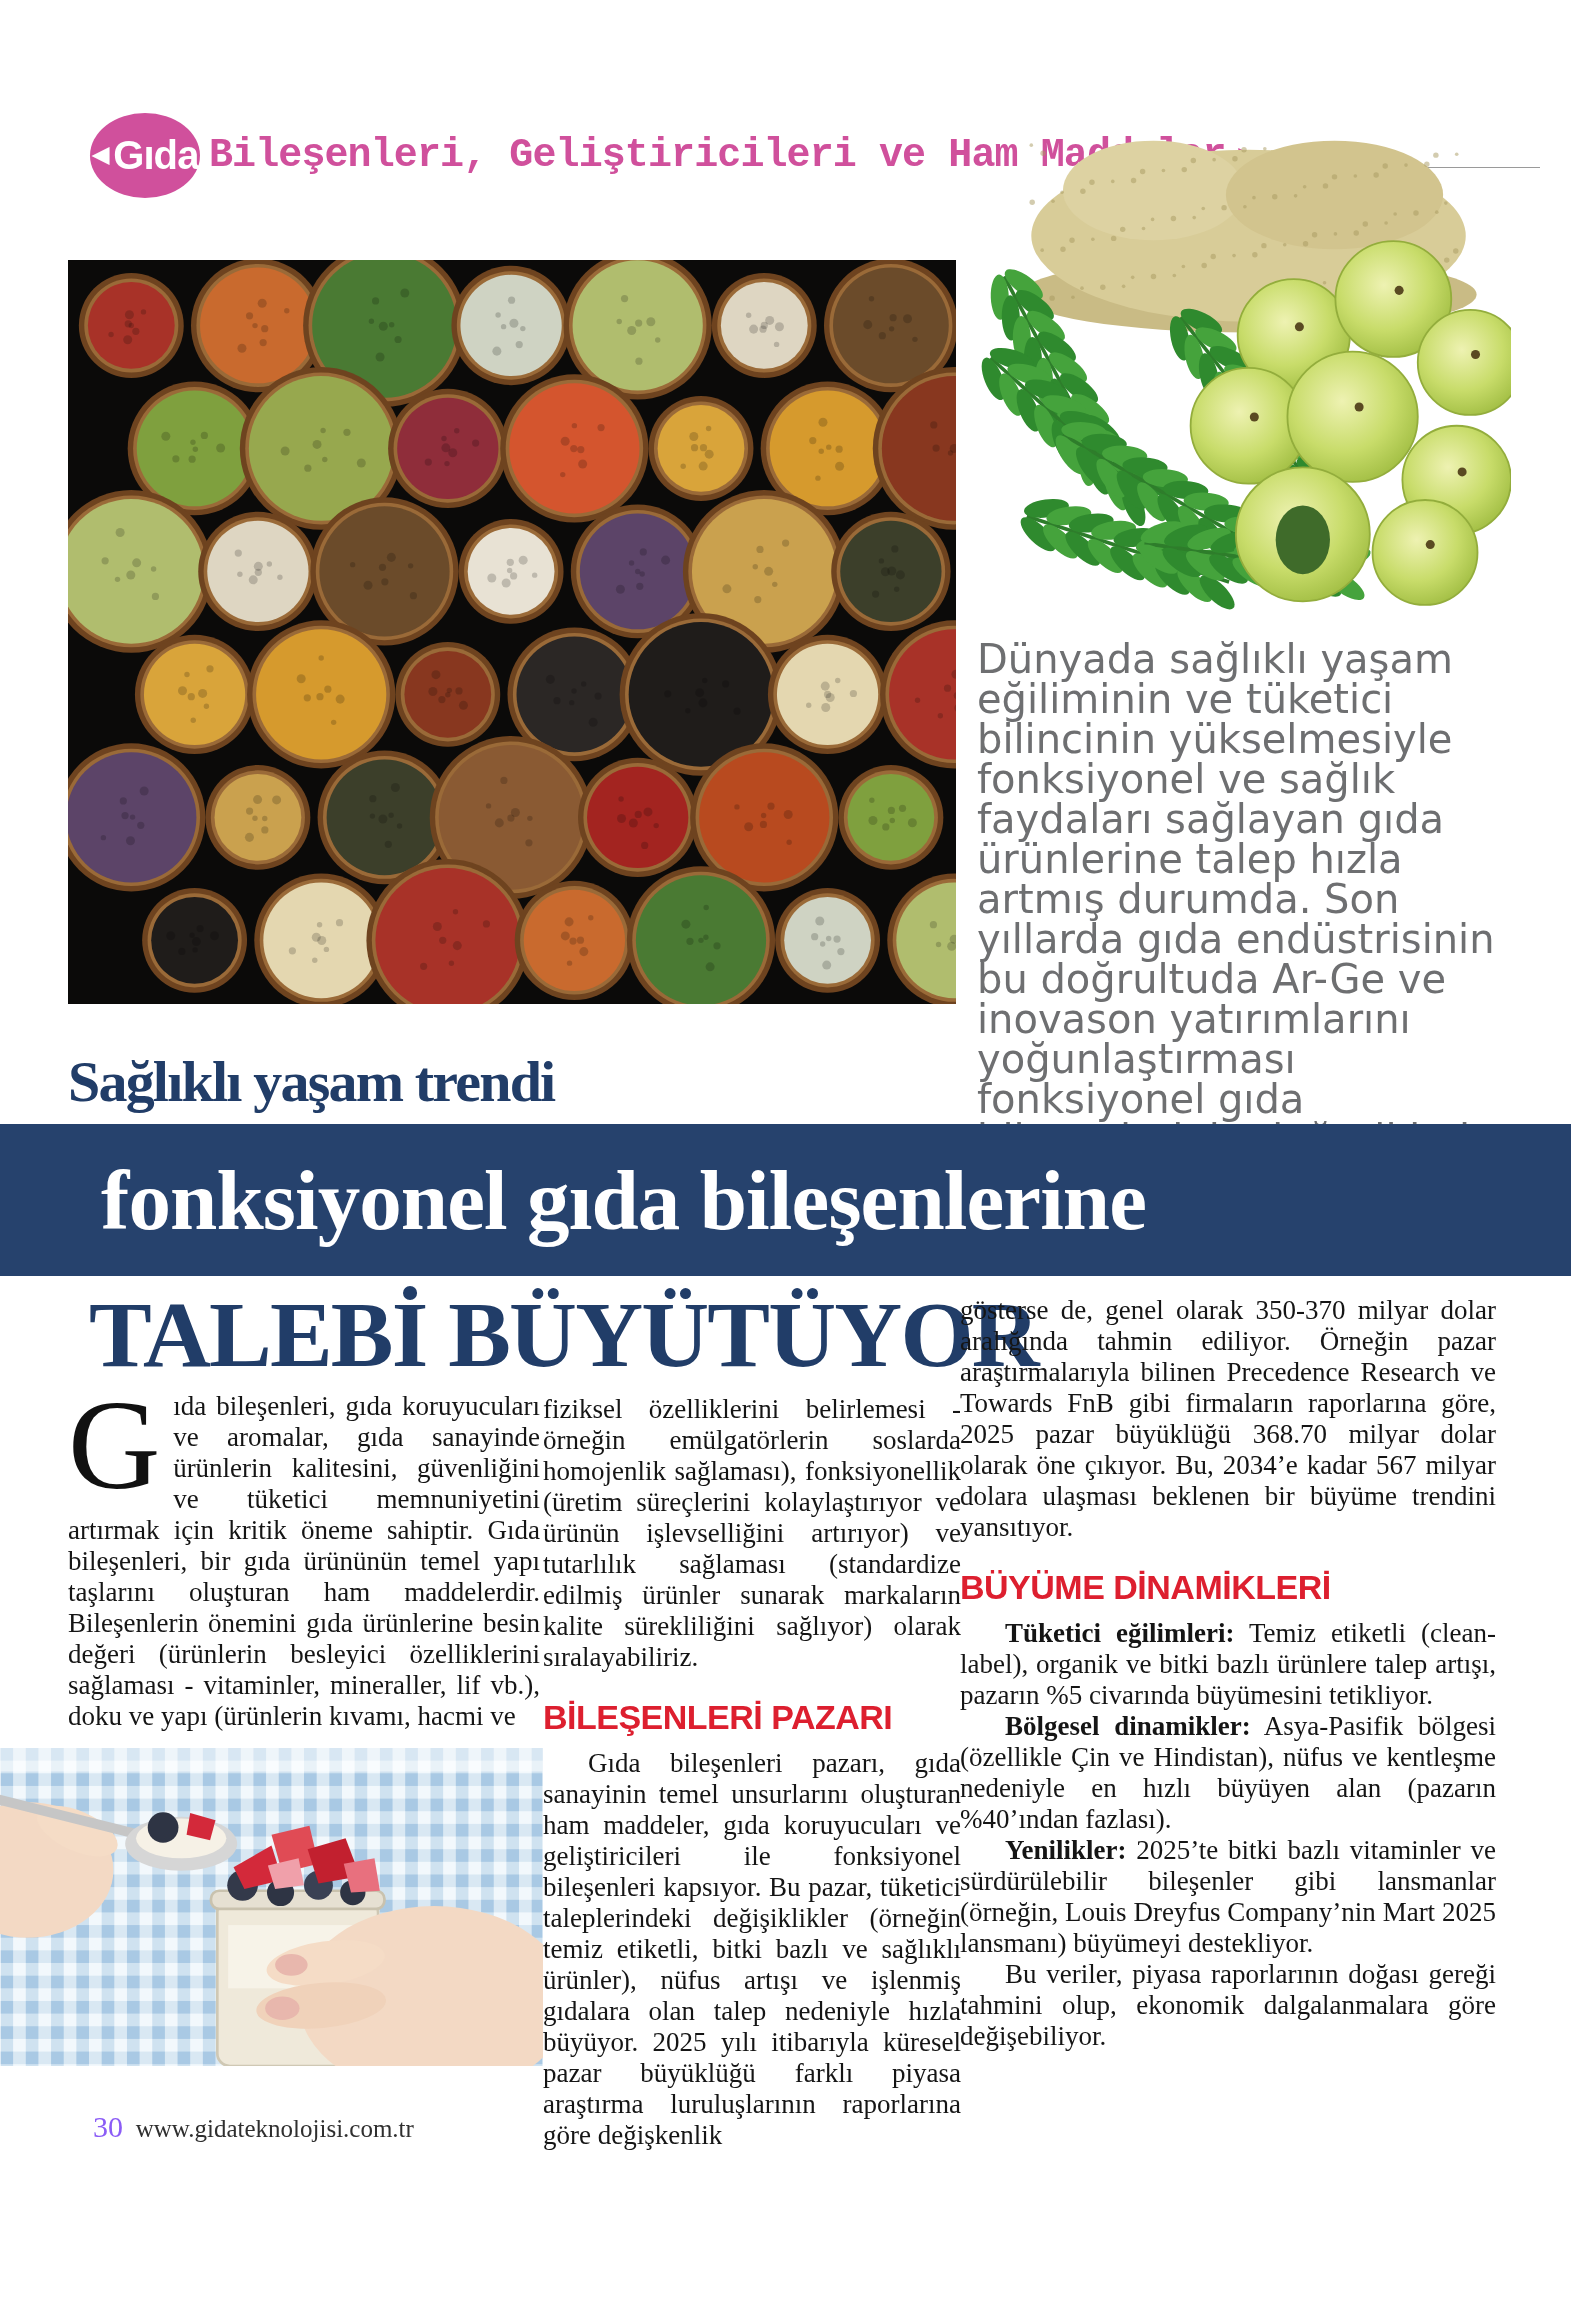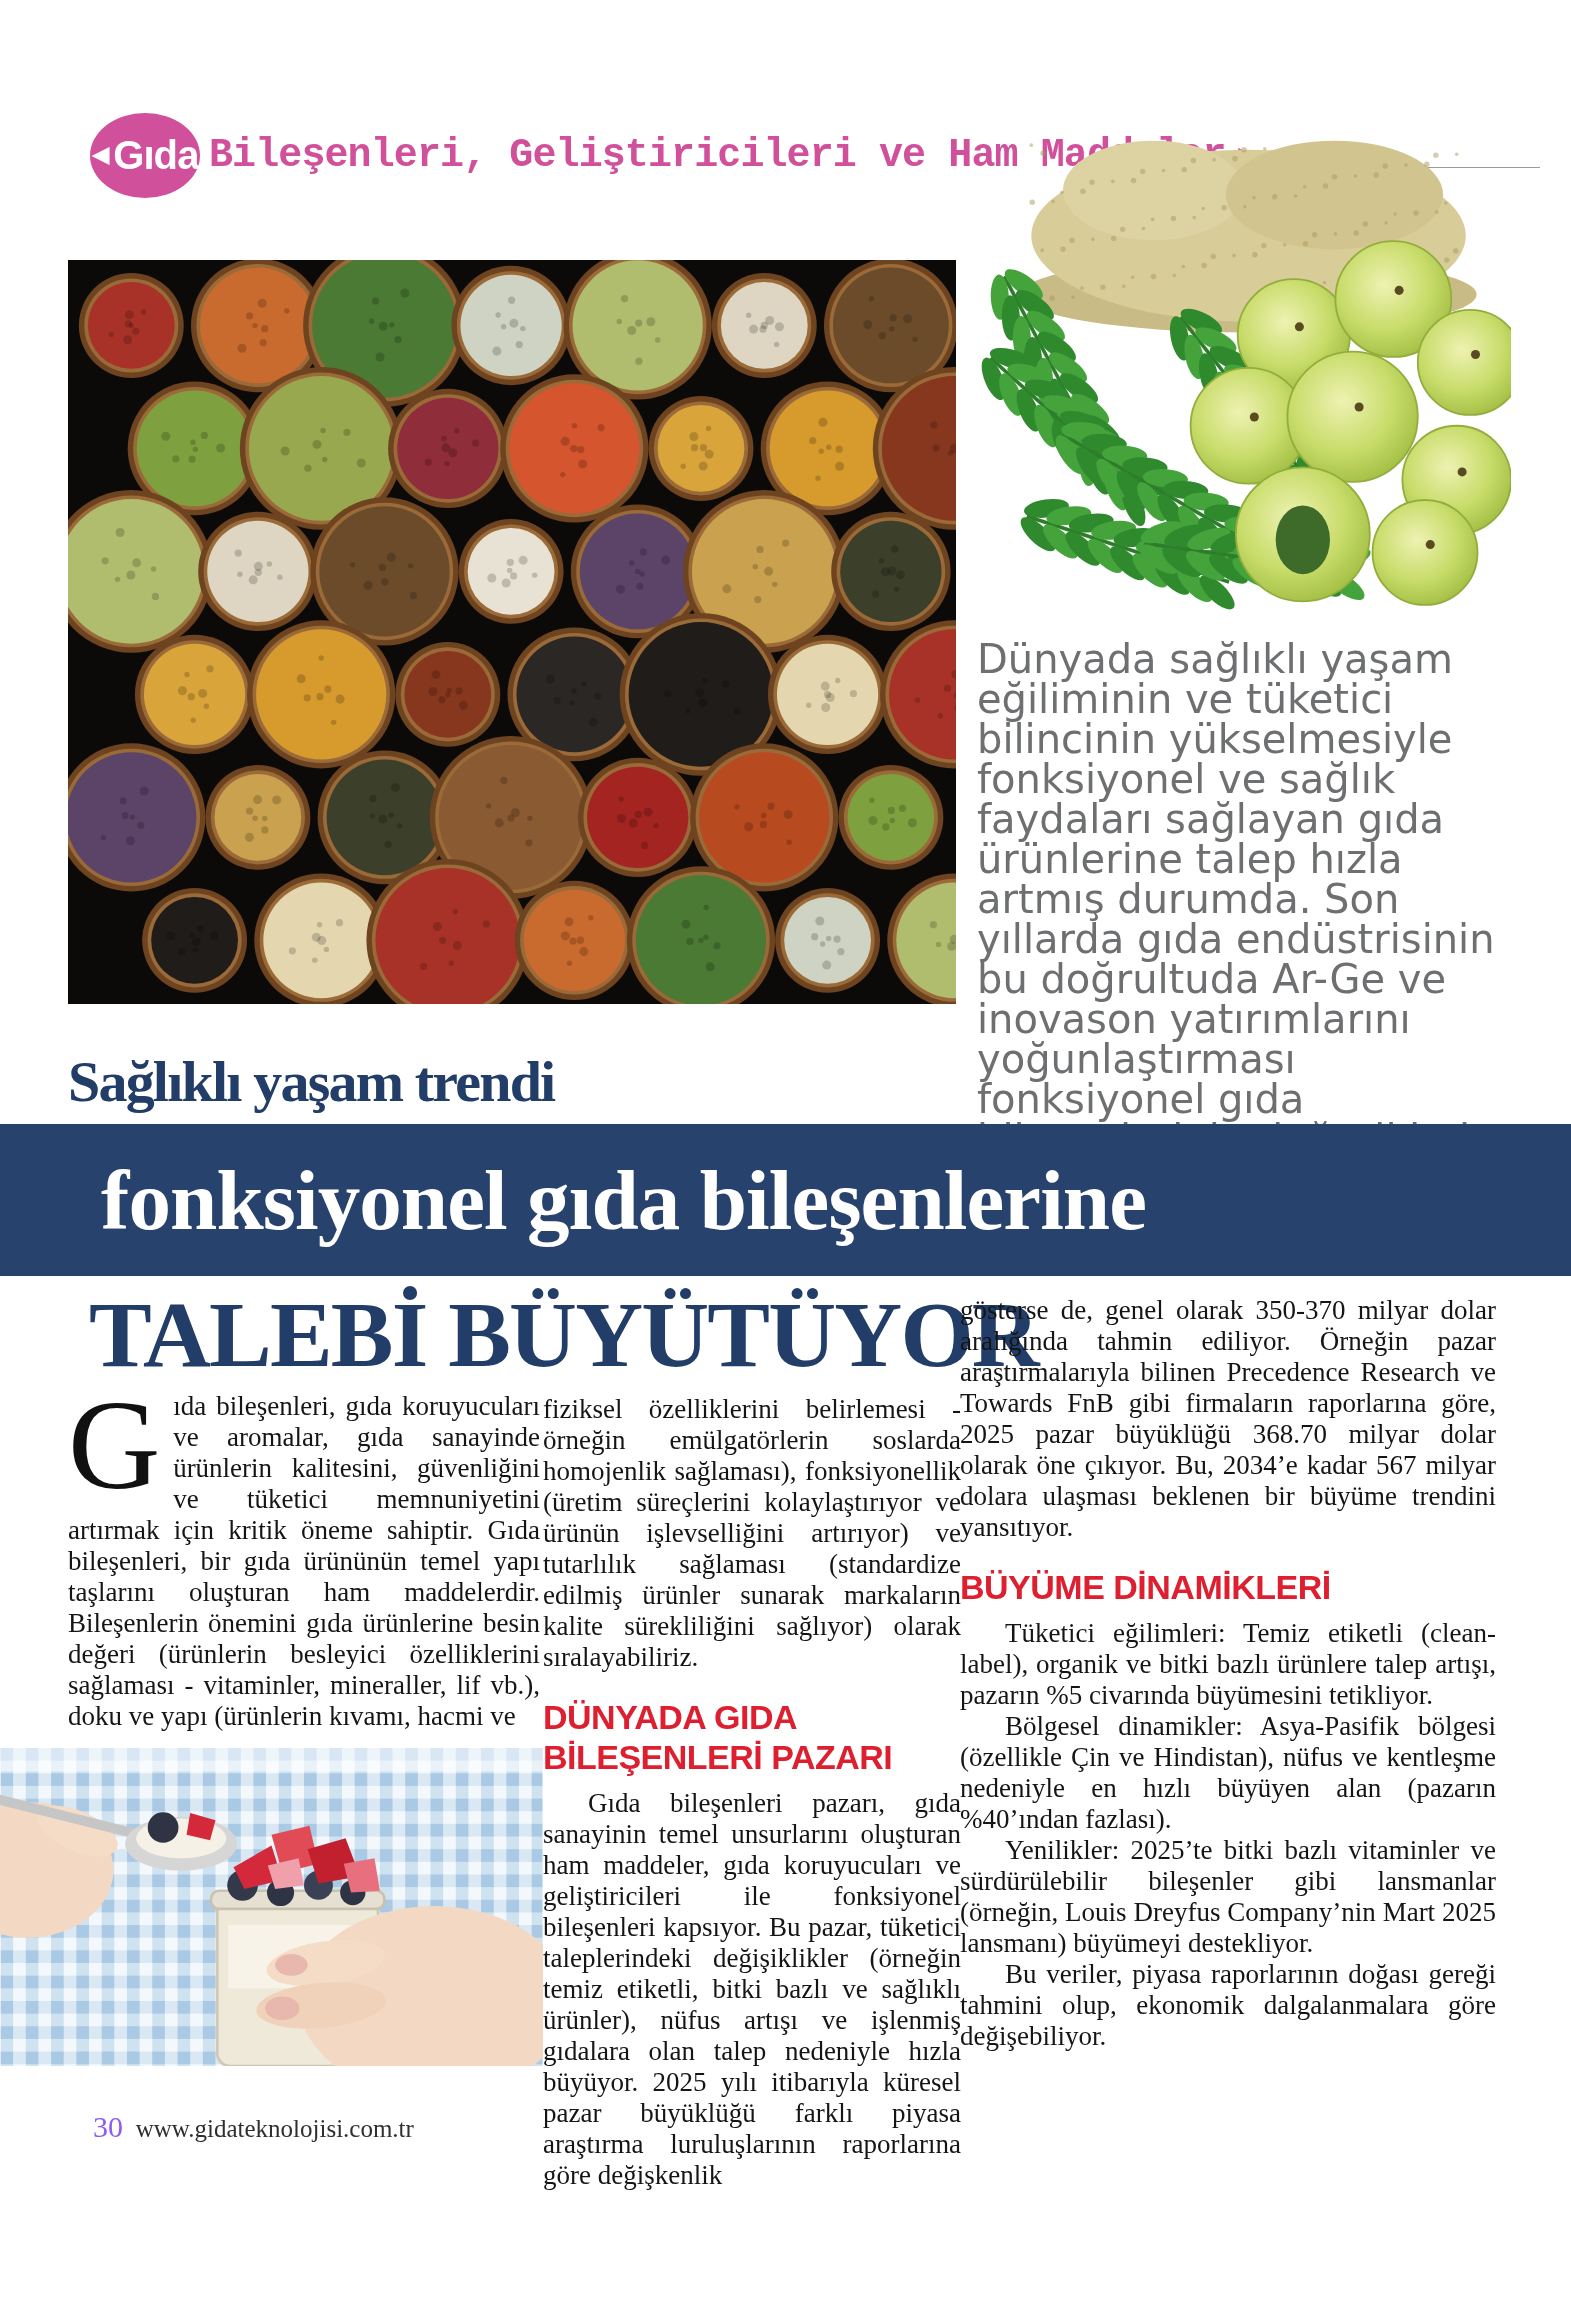--- a/index.html
+++ b/index.html
@@ -40,21 +40,21 @@
   .col{position:absolute;font-size:27px;line-height:31px;color:var(--body);text-align:justify;}
   .col p{margin:0;}
   .col-1{left:68px;top:1391px;width:472px;}
   .col-2{left:543px;top:1394px;width:418px;}
   .col-3{left:960px;top:1295px;width:536px;}
   .dropcap{float:left;font-size:128px;line-height:98px;font-weight:normal;
          padding:5.4px 12.7px 0 0;color:#111;}
   .red-heading{font-family:"Liberation Sans",sans-serif;font-weight:bold;color:var(--red);
          font-size:34px;line-height:40px;margin:23.5px 0 11px 0;text-align:left;letter-spacing:-0.5px;}
   .indent{text-indent:45px;}
-  .lead{font-weight:normal;}
+  .lead{font-weight:bold;}
   
   .mag-footer{position:absolute;left:93px;top:2110px;display:flex;align-items:baseline;gap:12.7px;}
   .page-num{font-size:30px;color:#8b5cf6;}
   .site-url{font-size:25px;color:#2f2f2f;}
 </style>
 </head>
 <body>
 
 <div class="page">
 
@@ -750,21 +750,20 @@
 
   <div class="col col-1">
     <p>
       <span class="dropcap">G</span><span>ıda bileşenleri, gıda koruyucuları ve aromalar, gıda sanayinde ürünlerin kalitesini, güvenliğini ve tüketici memnuniyetini artırmak için kritik öneme sahiptir. Gıda bileşenleri, bir gıda ürününün temel yapı taşlarını oluşturan ham maddelerdir. Bileşenlerin önemini gıda ürünlerine besin değeri (ürünlerin besleyici özelliklerini sağlaması - vitaminler, mineraller, lif vb.), doku ve yapı (ürünlerin kıvamı, hacmi ve</span>
     </p>
   </div>
 
   <div class="col col-2">
     <p>fiziksel özelliklerini belirlemesi - örneğin emülgatörlerin soslarda homojenlik sağlaması), fonksiyonellik (üretim süreçlerini kolaylaştırıyor ve ürünün işlevselliğini artırıyor) ve tutarlılık sağlaması (standardize edilmiş ürünler sunarak markaların kalite sürekliliğini sağlıyor) olarak sıralayabiliriz.</p>
     <div class="red-heading">
-      <div>DÜNYADA GIDA</div>
       <div>BİLEŞENLERİ PAZARI</div>
     </div>
     <p class="indent">Gıda bileşenleri pazarı, gıda sanayinin temel unsurlarını oluşturan ham maddeler, gıda koruyucuları ve geliştiricileri ile fonksiyonel bileşenleri kapsıyor. Bu pazar, tüketici taleplerindeki değişiklikler (örneğin temiz etiketli, bitki bazlı ve sağlıklı ürünler), nüfus artışı ve işlenmiş gıdalara olan talep nedeniyle hızla büyüyor. 2025 yılı itibarıyla küresel pazar büyüklüğü farklı piyasa araştırma luruluşlarının raporlarına göre değişkenlik</p>
   </div>
 
   <div class="col col-3">
     <p>gösterse de, genel olarak 350-370 milyar dolar aralığında tahmin ediliyor. Örneğin pazar araştırmalarıyla bilinen Precedence Research ve Towards FnB gibi firmaların raporlarına göre, 2025 pazar büyüklüğü 368.70 milyar dolar olarak öne çıkıyor. Bu, 2034’e kadar 567 milyar dolara ulaşması beklenen bir büyüme trendini yansıtıyor.</p>
     <div class="red-heading">BÜYÜME DİNAMİKLERİ</div>
     <p class="indent">
       <span class="lead">Tüketici eğilimleri:</span><span> Temiz etiketli (clean-label), organik ve bitki bazlı ürünlere talep artışı, pazarın %5 civarında büyümesini tetikliyor.</span>

